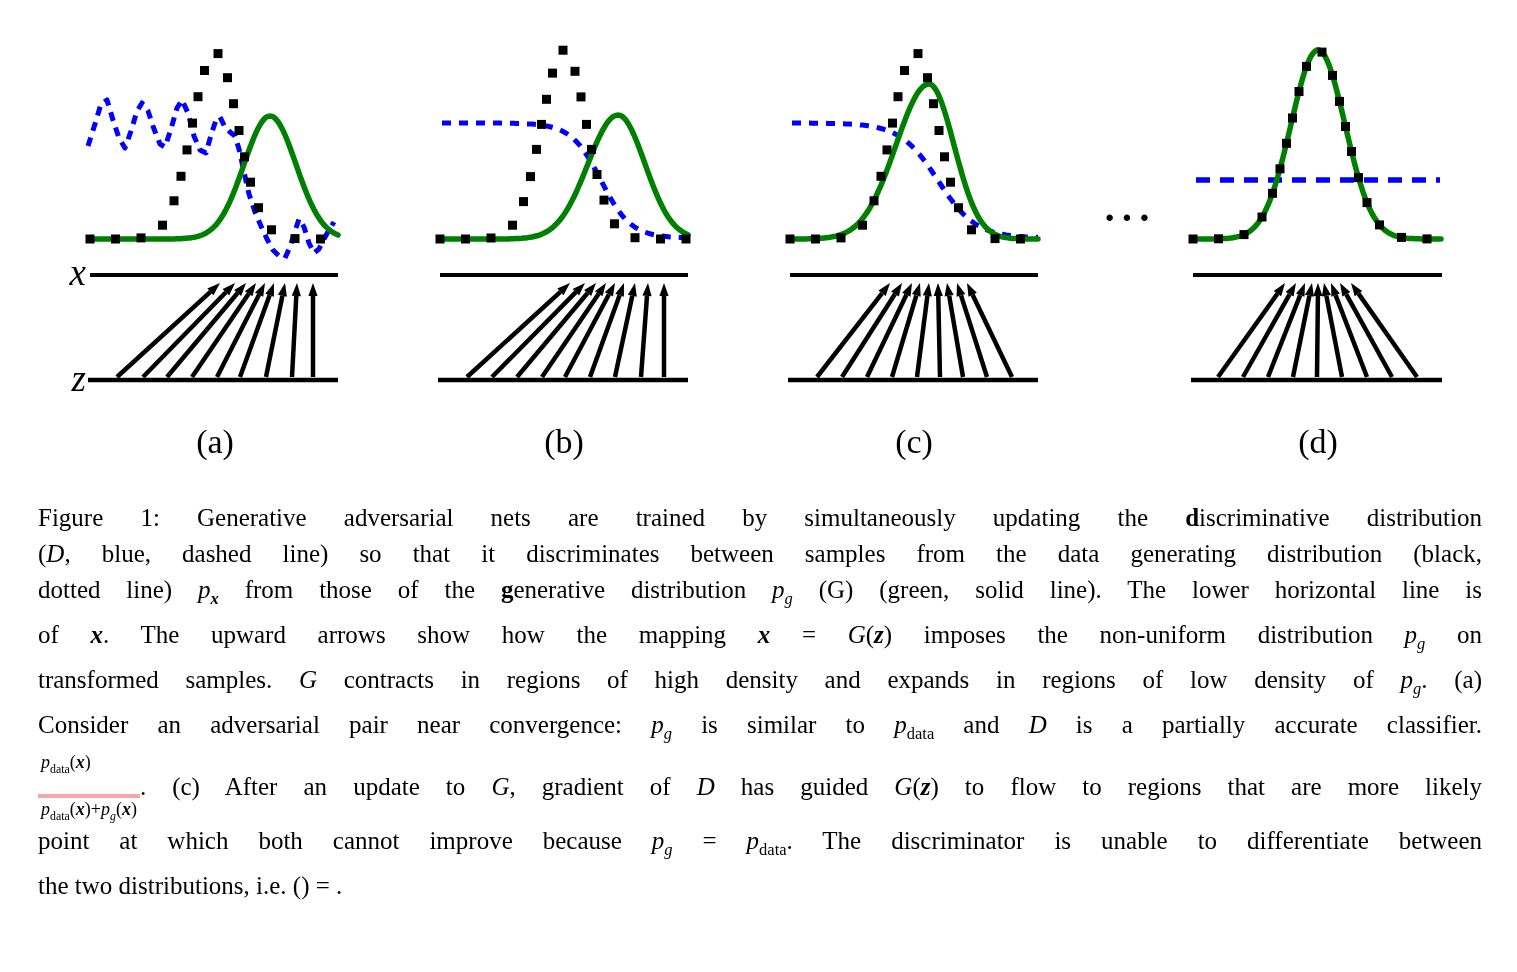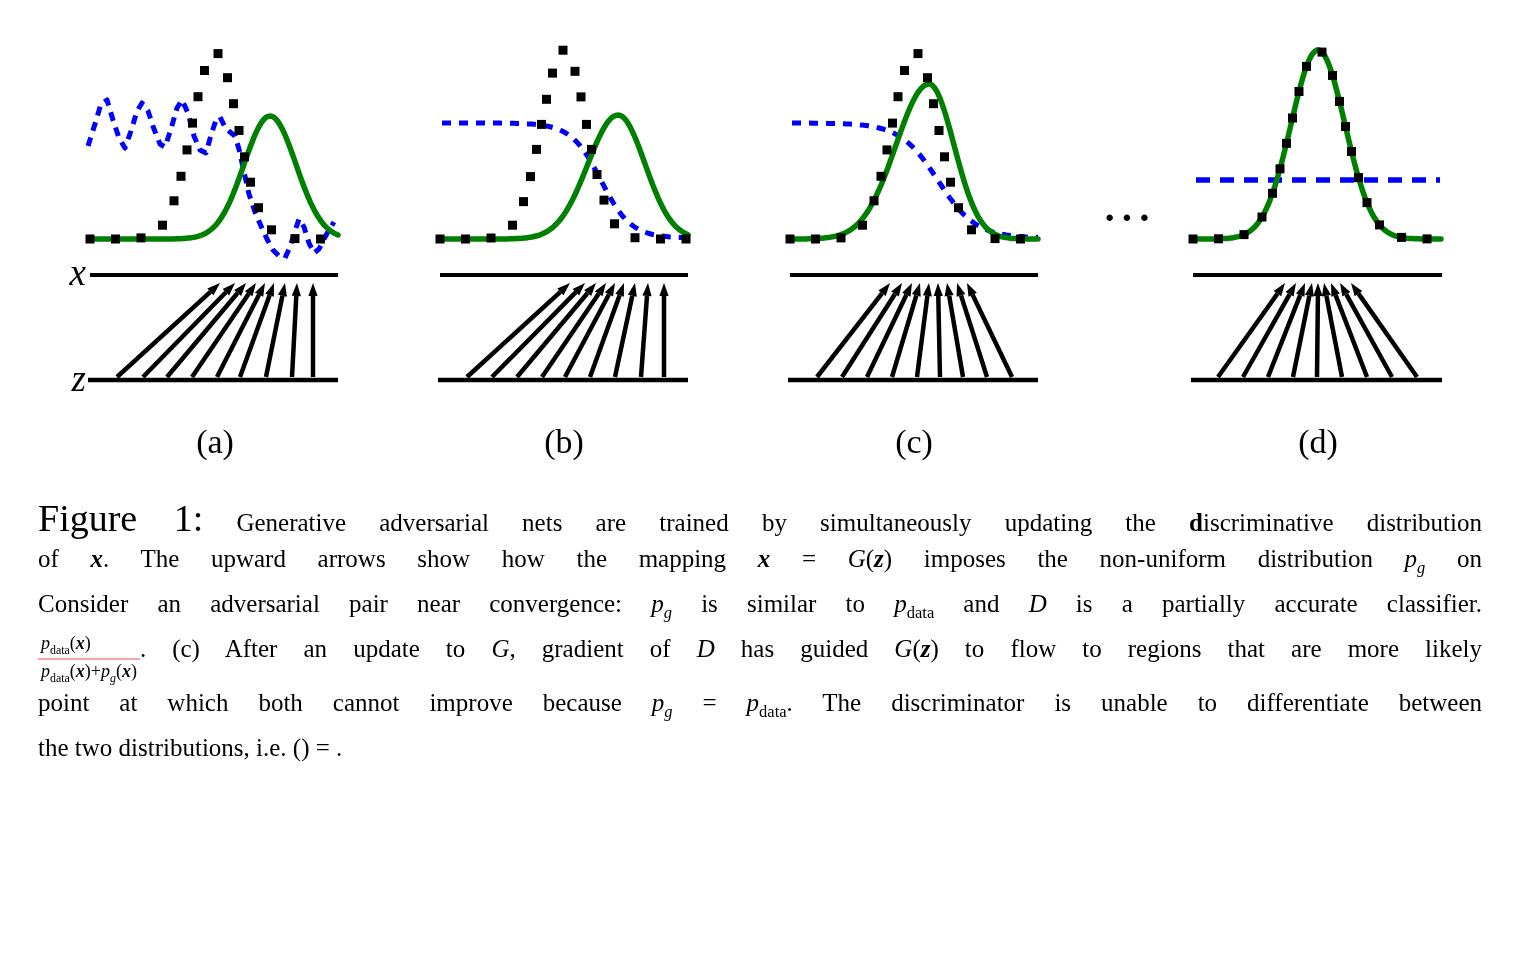--- a/index.html
+++ b/index.html
@@ -8,28 +8,28 @@
     font-family:"Liberation Serif","DejaVu Serif",serif;color:#000;
   }
   .figure-area{position:absolute;left:0;top:0;width:1517px;height:492px;}
   .figure-area svg{display:block;}
   .caption{
     position:absolute;left:38px;top:500px;width:1444px;
     font-size:25px;
   }
   .cap-line{text-align:justify;text-align-last:justify;line-height:36px;}
   .cap-line.nolast{text-align-last:left;}
-  .figlabel{font-size:38px;}
+  .figlabel{font-size:25px;}
   i{font-style:italic;}
   b{font-weight:bold;}
   .bi{font-style:italic;font-weight:bold;}
   sub{font-size:0.66em;}
   sup{font-size:0.66em;}
   .frac{display:inline-block;vertical-align:-1.1em;text-align:center;font-size:0.72em;line-height:1.12;}
-  .frac .fn{display:block;border-bottom:2px solid #fca5a5;padding:0 3px 1px 3px;}
+  .frac .fn{display:block;border-bottom:4px solid #fca5a5;padding:0 3px 18px 3px;}
   .frac .fd{display:block;padding:1px 3px 0 3px;text-align:center;}
 </style>
 </head>
 <body>
 
 <div class="figure-area">
   <svg width="1517" height="492" xmlns="http://www.w3.org/2000/svg" viewBox="0 0 1517 492">
       <path d="M88,146 95,124 101,104 107,100 113,120 119,138 125,148 131,131 137,111 142,103 148,111 154,129 160,144 165,147 171,129 177,108 182,100 188,113 194,136 200,150 206,153 211,135 216,120 220,117 225,127 230,132 235,136 239,149 244,172 249,194 255,212 261,226 267,239 273,250 279,256 285,258 290,247 295,231 299,219 304,227 309,243 314,253 319,249 324,239 329,230 334,222" fill="none" stroke="#0000ff" stroke-width="5" stroke-dasharray="9 7" stroke-linejoin="round"></path>
       <path d="M90,239.0 92,239.0 94,239.0 96,239.0 98,239.0 100,239.0 102,239.0 104,239.0 106,239.0 108,239.0 110,239.0 112,239.0 114,239.0 116,239.0 118,239.0 120,239.0 122,239.0 124,239.0 126,239.0 128,239.0 130,239.0 132,239.0 134,239.0 136,239.0 138,239.0 140,239.0 142,239.0 144,239.0 146,239.0 148,239.0 150,239.0 152,239.0 154,239.0 156,239.0 158,239.0 160,239.0 162,239.0 164,239.0 166,239.0 168,238.9 170,238.9 172,238.9 174,238.9 176,238.8 178,238.8 180,238.7 182,238.6 184,238.5 186,238.3 188,238.1 190,237.9 192,237.6 194,237.3 196,236.9 198,236.3 200,235.7 202,235.0 204,234.1 206,233.1 208,231.8 210,230.4 212,228.8 214,226.9 216,224.8 218,222.4 220,219.6 222,216.6 224,213.3 226,209.6 228,205.6 230,201.3 232,196.7 234,191.8 236,186.7 238,181.3 240,175.8 242,170.1 244,164.4 246,158.7 248,153.0 250,147.5 252,142.2 254,137.2 256,132.6 258,128.4 260,124.8 262,121.7 264,119.2 266,117.4 268,116.4 270,116.0 272,116.4 274,117.4 276,119.2 278,121.7 280,124.8 282,128.4 284,132.6 286,137.2 288,142.2 290,147.5 292,153.0 294,158.7 296,164.4 298,170.1 300,175.8 302,181.3 304,186.7 306,191.8 308,196.7 310,201.3 312,205.6 314,209.6 316,213.3 318,216.6 320,219.6 322,222.4 324,224.8 326,226.9 328,228.8 330,230.4 332,231.8 334,233.1 336,234.1 338,235.0 " fill="none" stroke="#008000" stroke-width="5.5" stroke-linecap="round"></path>
       <rect x="85.5" y="234.5" width="9" height="9" fill="#000000"></rect>
@@ -204,18 +204,21 @@
       <polygon points="1340,283 1350.3,292.1 1342.3,296.6" fill="#000000"></polygon>
       <line x1="1417" y1="377" x2="1358.5" y2="293.6" stroke="#000000" stroke-width="4.5"></line>
       <polygon points="1351,283 1362.2,291.0 1354.7,296.3" fill="#000000"></polygon>
       <text x="1318" y="453" text-anchor="middle" font-size="34" font-family="&quot;Liberation Serif&quot;,&quot;DejaVu Serif&quot;,serif" fill="#000">(d)</text>
       <text x="1129" y="231" text-anchor="middle" font-size="40" font-weight="bold" letter-spacing="4" font-family="&quot;Liberation Serif&quot;,&quot;DejaVu Serif&quot;,serif" fill="#000">···</text>
     </svg>
 </div>
 
 <div class="caption">
     <div class="cap-line"><span class="figlabel">Figure 1:</span> Generative adversarial nets are trained by simultaneously updating the <b>d</b>iscriminative distribution</div>
+    <div class="cap-line">(<i>D</i>, blue, dashed line) so that it discriminates between samples from the data generating distribution (black,</div>
+    <div class="cap-line">dotted line) <i>p</i><sub class="bi">x</sub> from those of the <b>g</b>enerative distribution <i>p</i><sub><i>g</i></sub> (G) (green, solid line). The lower horizontal line is</div>
     <div class="cap-line">of <span class="bi">x</span>. The upward arrows show how the mapping <span class="bi">x</span> = <i>G</i>(<span class="bi">z</span>) imposes the non-uniform distribution <i>p</i><sub><i>g</i></sub> on</div>
+    <div class="cap-line">transformed samples. <i>G</i> contracts in regions of high density and expands in regions of low density of <i>p</i><sub><i>g</i></sub>. (a)</div>
     <div class="cap-line">Consider an adversarial pair near convergence: <i>p</i><sub><i>g</i></sub> is similar to <i>p</i><sub>data</sub> and <i>D</i> is a partially accurate classifier.</div>
     <div class="cap-line"><span class="frac"><span class="fn"><i>p</i><sub>data</sub>(<span class="bi">x</span>)</span><span class="fd"><i>p</i><sub>data</sub>(<span class="bi">x</span>)+<i>p</i><sub><i>g</i></sub>(<span class="bi">x</span>)</span></span>. (c) After an update to <i>G</i>, gradient of <i>D</i> has guided <i>G</i>(<span class="bi">z</span>) to flow to regions that are more likely</div>
     <div class="cap-line">point at which both cannot improve because <i>p</i><sub><i>g</i></sub> = <i>p</i><sub>data</sub>. The discriminator is unable to differentiate between</div>
     <div class="cap-line nolast">the two distributions, i.e. () = .</div>
   </div>
 
 </body></html>

